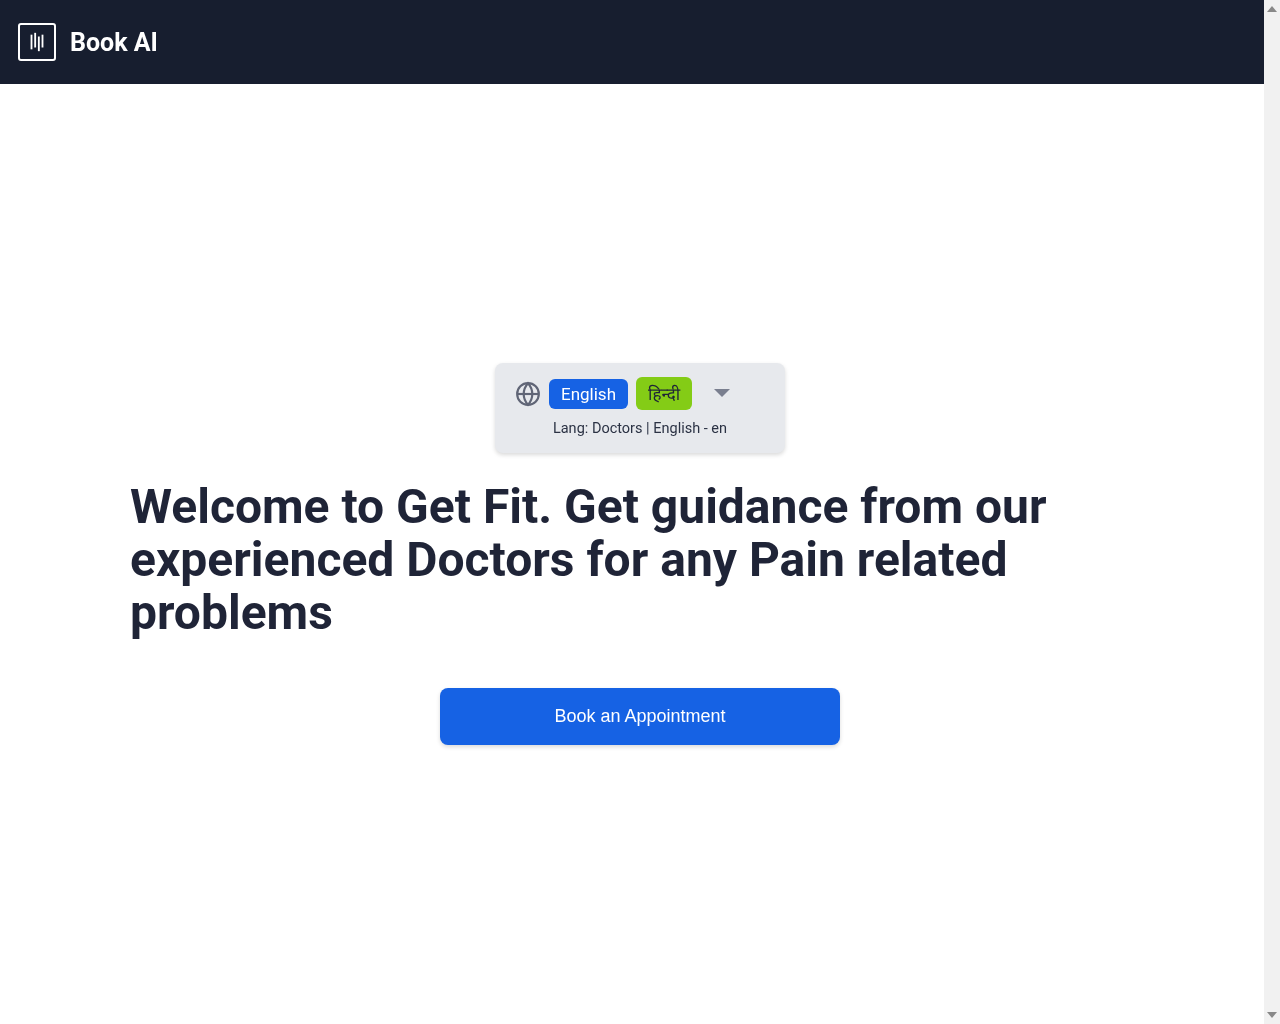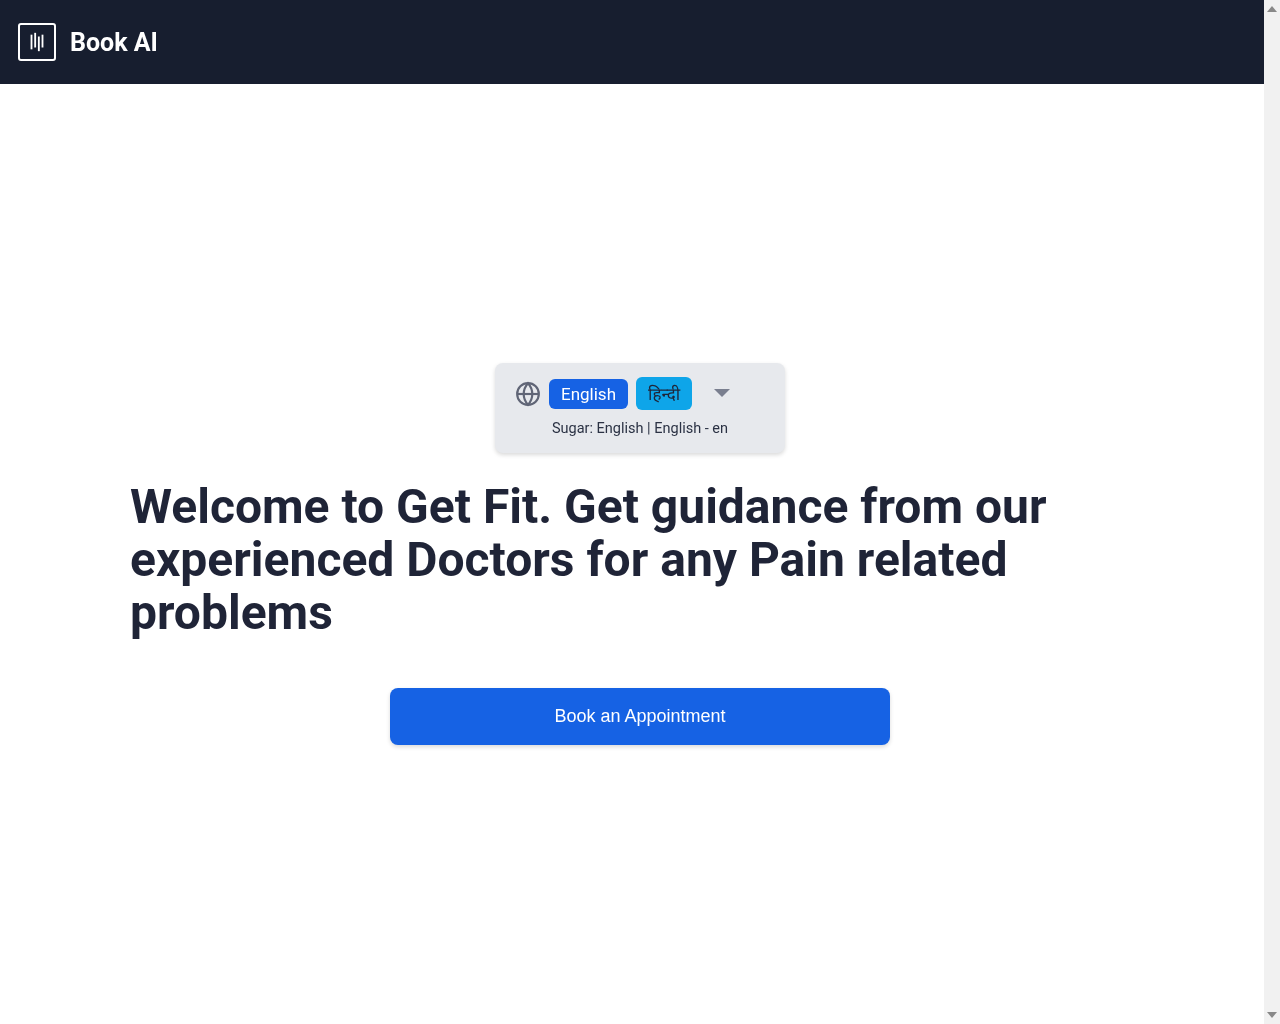--- a/index.html
+++ b/index.html
@@ -88,21 +88,21 @@
       font-size: 17px;
       cursor: pointer;
     }
     
     .lang-chip.active {
       background: #1662e4;
       color: #ffffff;
     }
     
     .lang-chip.inactive {
-      background: #0ea5e9;
+      background: #84cc16;
       color: #1f2437;
     }
     
     .dropdown-arrow {
       margin-left: 14px;
       color: #7a7f8f;
       display: flex;
       align-items: center;
     }
     
@@ -130,21 +130,21 @@
     
     .cta-button {
       background: #1662e4;
       color: #ffffff;
       border: none;
       border-radius: 8px;
       padding: 18px 0;
       font-size: 18px;
       font-weight: 400;
       cursor: pointer;
-      width: 500px;
+      width: 400px;
       text-align: center;
       box-shadow: 0 2px 4px rgba(0,0,0,0.15);
     }
     
     .scrollbar {
       position: absolute;
       right: 0;
       top: 0;
       width: 16px;
       height: 100%;
@@ -203,21 +203,21 @@
       </span>
       <span class="lang-chip active">English</span>
       <span class="lang-chip inactive">हिन्दी</span>
       <span class="dropdown-arrow">
         <svg viewBox="0 0 16 10" fill="currentColor">
           <path d="M0 0 L8 8 L16 0 Z"></path>
         </svg>
       </span>
     </div>
     <div class="lang-info">
-      <div>Sugar: English | English - en</div>
+      <div>Lang: Doctors | English - en</div>
     </div>
   </div>
 
   <h1 class="heading">Welcome to Get Fit. Get guidance from our experienced Doctors for any Pain related problems</h1>
 
   <button class="cta-button">Book an Appointment</button>
 
 </main>
 
 <div class="scrollbar">

